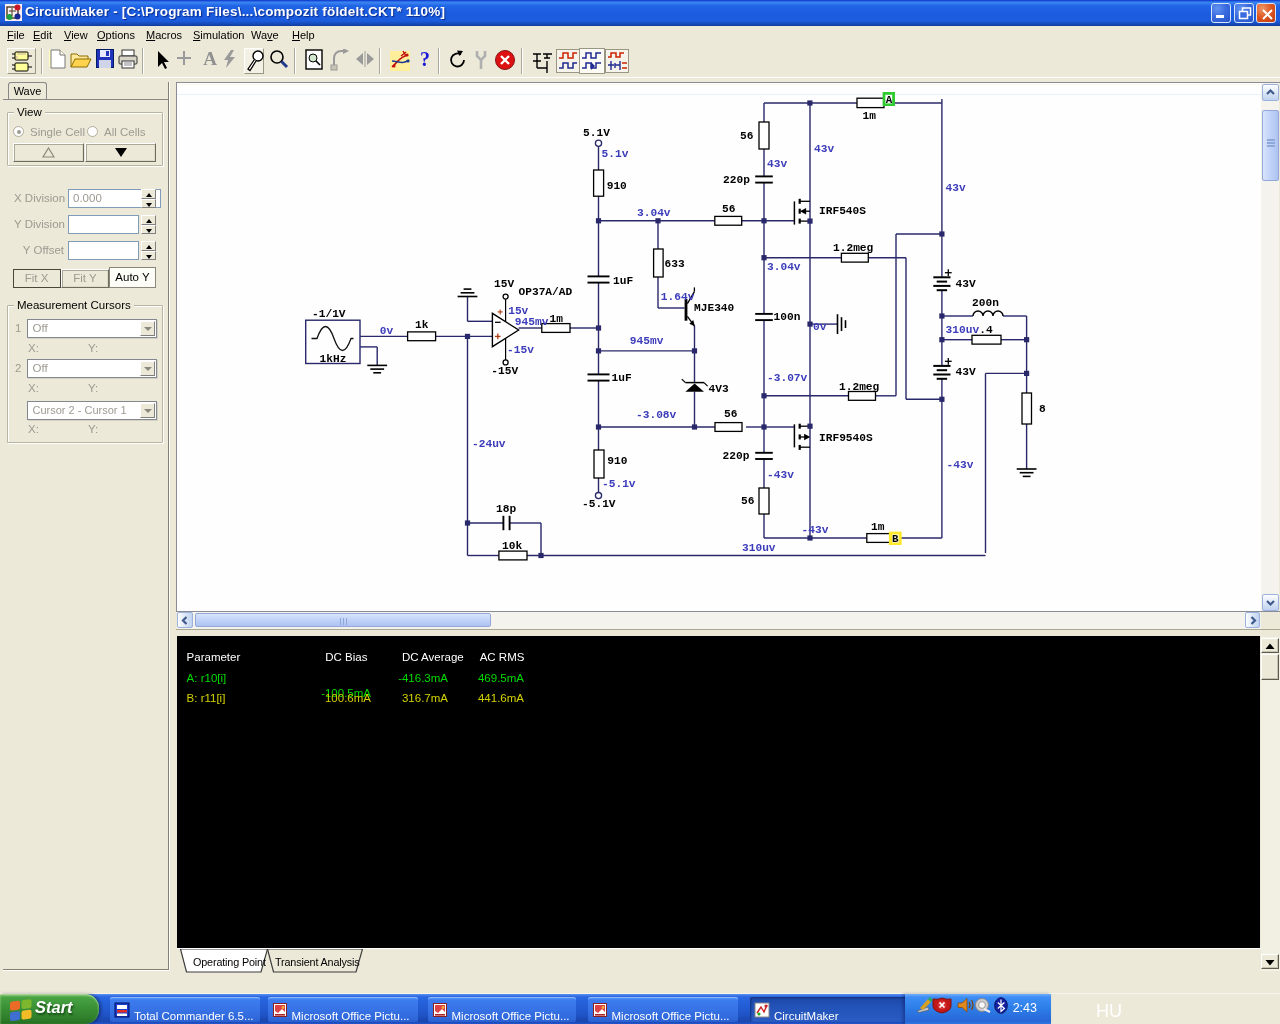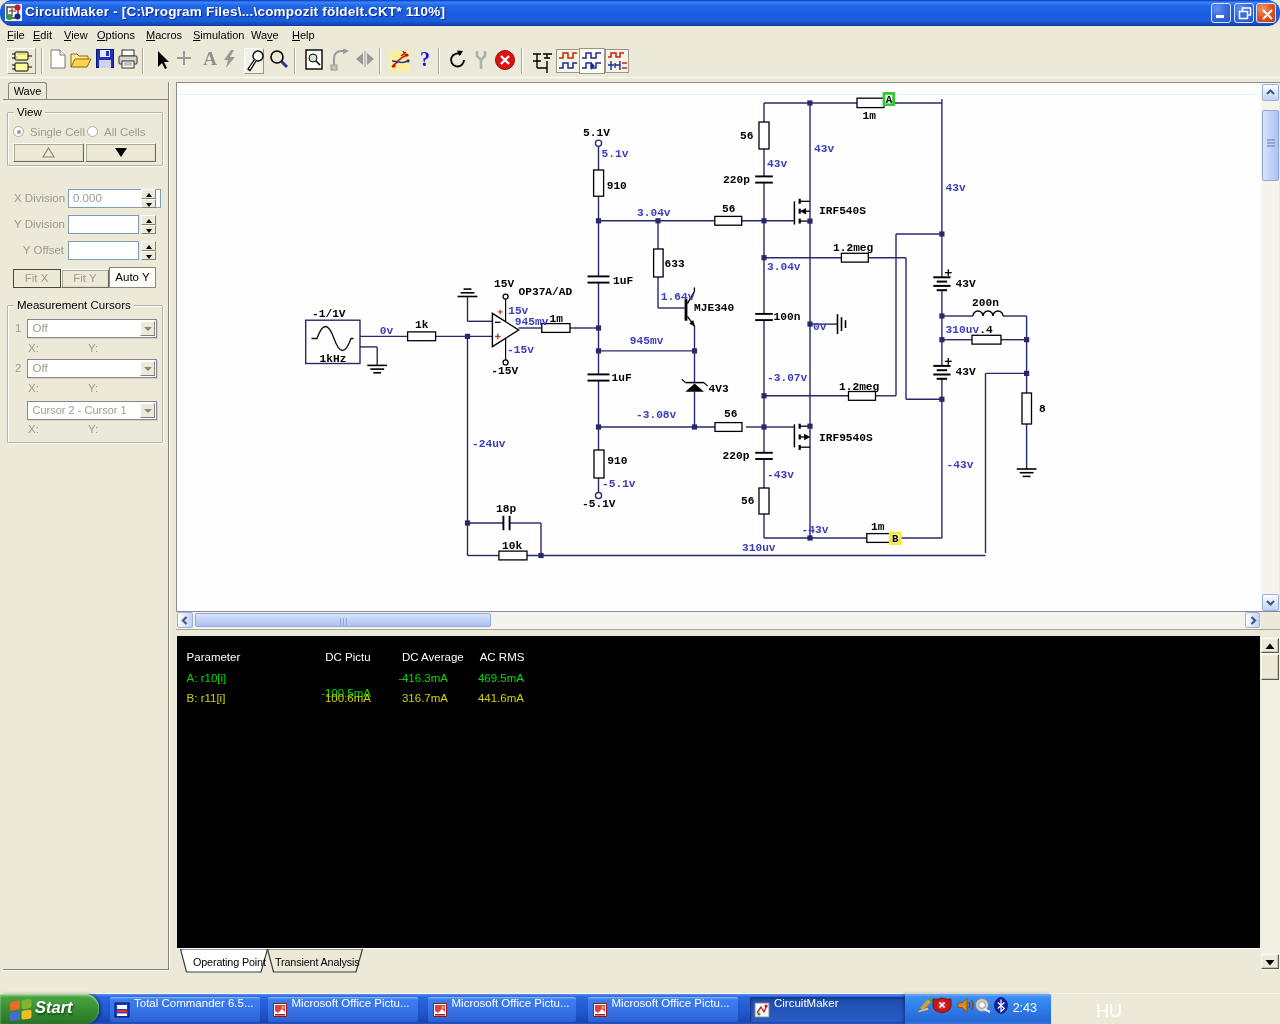--- a/index.html
+++ b/index.html
@@ -1,19 +1,19 @@
 <!DOCTYPE html>
 <html><head><meta charset="utf-8"><style>
 *{margin:0;padding:0;box-sizing:border-box}
 html,body{width:1280px;height:1024px;overflow:hidden;font-family:"Liberation Sans",sans-serif}
 body{background:#ece9d8;position:relative}
 .abs{position:absolute}
 
 #title{left:0;top:0;width:1280px;height:26px;
- background:linear-gradient(180deg,#0b2fca 0%,#2668e4 5%,#3a85f2 10%,#2065e6 22%,#1b5cdf 55%,#1c5ddf 80%,#1548b4 93%,#123c9d 100%);border-radius:12px;}
+ background:linear-gradient(180deg,#0b2fca 0%,#2668e4 5%,#3a85f2 10%,#2065e6 22%,#1b5cdf 55%,#1c5ddf 80%,#1548b4 93%,#123c9d 100%);}
 #title .txt{position:absolute;left:25px;top:4px;color:#fff;font-size:13.5px;font-weight:bold;
  text-shadow:1px 1px 1px #0a2a8a;letter-spacing:.2px;white-space:nowrap}
 .wbtn{position:absolute;top:3px;width:20px;height:20px;border-radius:3px;border:1px solid #d8e4f8}
 .wbtn.min,.wbtn.max{background:radial-gradient(circle at 30% 25%,#6394f1 0%,#3a6ce0 45%,#2553c8 100%)}
 .wbtn.close{background:radial-gradient(circle at 30% 25%,#ee9667 0%,#dd551f 50%,#c03a10 100%)}
 
 #menu{left:0;top:26px;width:1280px;height:18px;background:#ece9d8;font-size:11px;color:#000}
 #menu span{position:absolute;top:3px}
 #menu u{text-decoration:underline}
 
@@ -59,21 +59,21 @@
  background:linear-gradient(180deg,#5b92f0 0%,#2b67e0 9%,#2460d8 30%,#2157cd 60%,#1a46ae 92%,#2256d0 100%)}
 #start{position:absolute;left:0;top:0;width:99px;height:30px;border-radius:0 14px 14px 0;
  background:linear-gradient(180deg,#7eba6c 0%,#48a342 12%,#3b9136 45%,#2f7f2b 80%,#256f23 100%);
  box-shadow:inset 0 1px 2px #b9e2a2, 2px 0 3px rgba(0,0,20,.4)}
 #start .stx{position:absolute;left:35px;top:4px;color:#fff;font-size:16.5px;font-weight:bold;font-style:italic;
  text-shadow:1px 2px 2px rgba(0,40,0,.6)}
 .titem{position:absolute;top:3px;height:25px;border-radius:2.5px;
  background:linear-gradient(180deg,#619af5 0%,#3c7cf0 12%,#3672e4 55%,#2e66d8 90%,#2860cf 100%);
  box-shadow:inset 0 1px 0 #87b3f8;color:#fff;font-size:11.5px}
 .titem.pressed{background:linear-gradient(180deg,#1c47a6 0%,#2353b8 40%,#2a5cc4 100%);box-shadow:inset 1px 1px 2px #11307c}
-.titem .tt{position:absolute;left:24px;top:0;white-space:nowrap;overflow:hidden}
+.titem .tt{position:absolute;left:24px;top:13px;white-space:nowrap;overflow:hidden}
 .ticon{position:absolute;left:4px;top:4.5px;width:16px;height:16px}
 #tray{position:absolute;right:0;top:0;width:146px;height:30px;
  background:linear-gradient(180deg,#74aef8 0%,#3e8ef6 10%,#2e7fe8 45%,#2767d8 90%,#2e77e0 100%);
  box-shadow:-2px 0 3px rgba(0,10,60,.35)}
 </style></head><body>
 <div id="title" class="abs">
     <svg style="position:absolute;left:5px;top:4px" width="17" height="17" viewBox="0 0 17 17">
       <rect x="0" y="0" width="17" height="17" fill="#fceef2"></rect>
       <rect x="2" y="3" width="11" height="11" fill="none" stroke="#4a3a20" stroke-width="1.4"></rect>
       <circle cx="12.5" cy="3.5" r="3" fill="#c81828"></circle>
@@ -580,21 +580,21 @@
 <div class="clbtn" style="left:1260.5px;top:638px;width:18.5px;height:15px"><svg width="16" height="13">
       <path d="M8,3.5 L12.5,9 h-9 Z" fill="#000"></path>
     </svg></div>
 <div class="clbtn" style="left:1260.5px;top:654px;width:18.5px;height:26px"></div>
 <div class="clbtn" style="left:1260.5px;top:954px;width:18.5px;height:15px"><svg width="16" height="13">
       <path d="M8,9.5 L12.5,4 h-9 Z" fill="#000"></path>
     </svg></div>
 <div class="abs" style="left:176px;top:629px;width:1104px;height:7px;background:#ece9d8;border-top:1px solid #a9a790"></div>
 <div id="wave" class="abs">
     <span style="left:9.6px;top:14.5px;color:#fff">Parameter</span>
-    <span style="left:148.3px;top:14.5px;color:#fff">DC Pictu</span>
+    <span style="left:148.3px;top:14.5px;color:#fff">DC Bias</span>
     <span style="left:224.9px;top:14.5px;color:#fff">DC Average</span>
     <span style="left:302.7px;top:14.5px;color:#fff">AC RMS</span>
     <span style="left:9.6px;top:35.5px;color:#00dc00">A: r10[i]</span>
     <span style="left:95px;top:51px;width:99px;text-align:right;color:#00dc00">-100.5mA</span>
     <span style="left:171px;top:35.5px;width:100px;text-align:right;color:#00dc00">-416.3mA</span>
     <span style="left:247px;top:35.5px;width:100px;text-align:right;color:#00dc00">469.5mA</span>
     <span style="left:9.6px;top:56px;color:#d2d200">B: r11[i]</span>
     <span style="left:95px;top:56px;width:99px;text-align:right;color:#d2d200">100.6mA</span>
     <span style="left:171px;top:56px;width:100px;text-align:right;color:#d2d200">316.7mA</span>
     <span style="left:247px;top:56px;width:100px;text-align:right;color:#d2d200">441.6mA</span>

